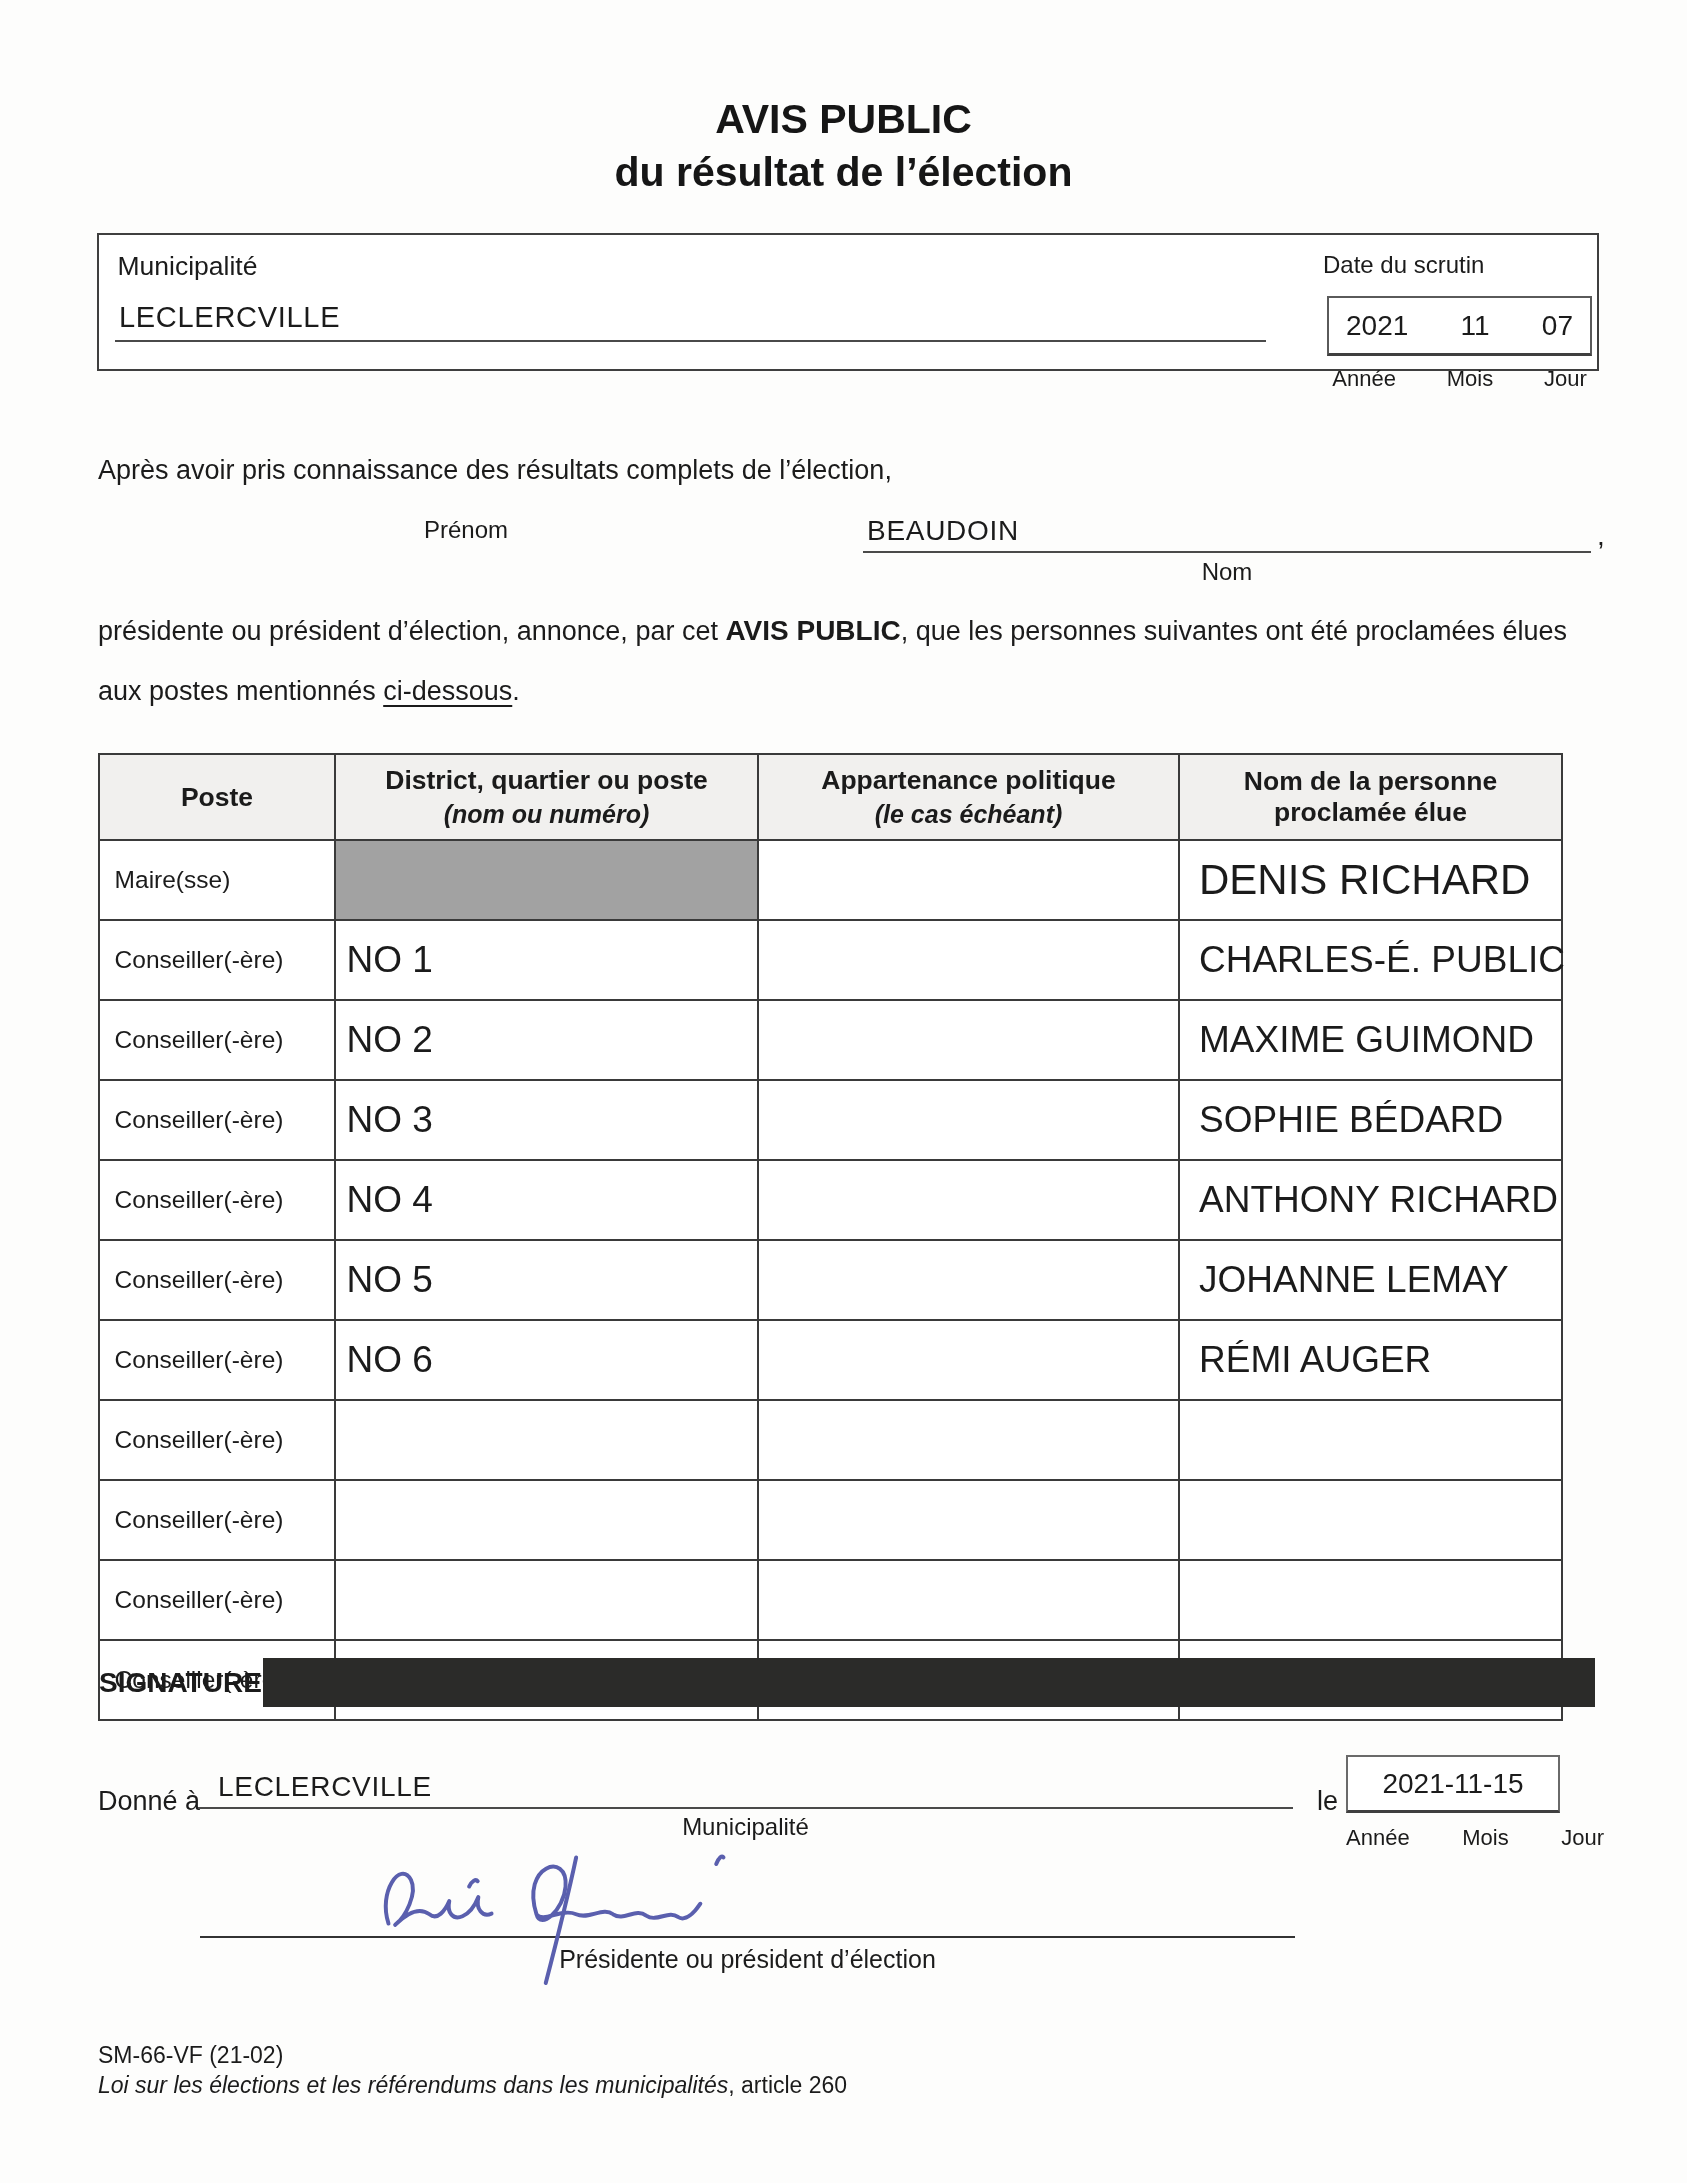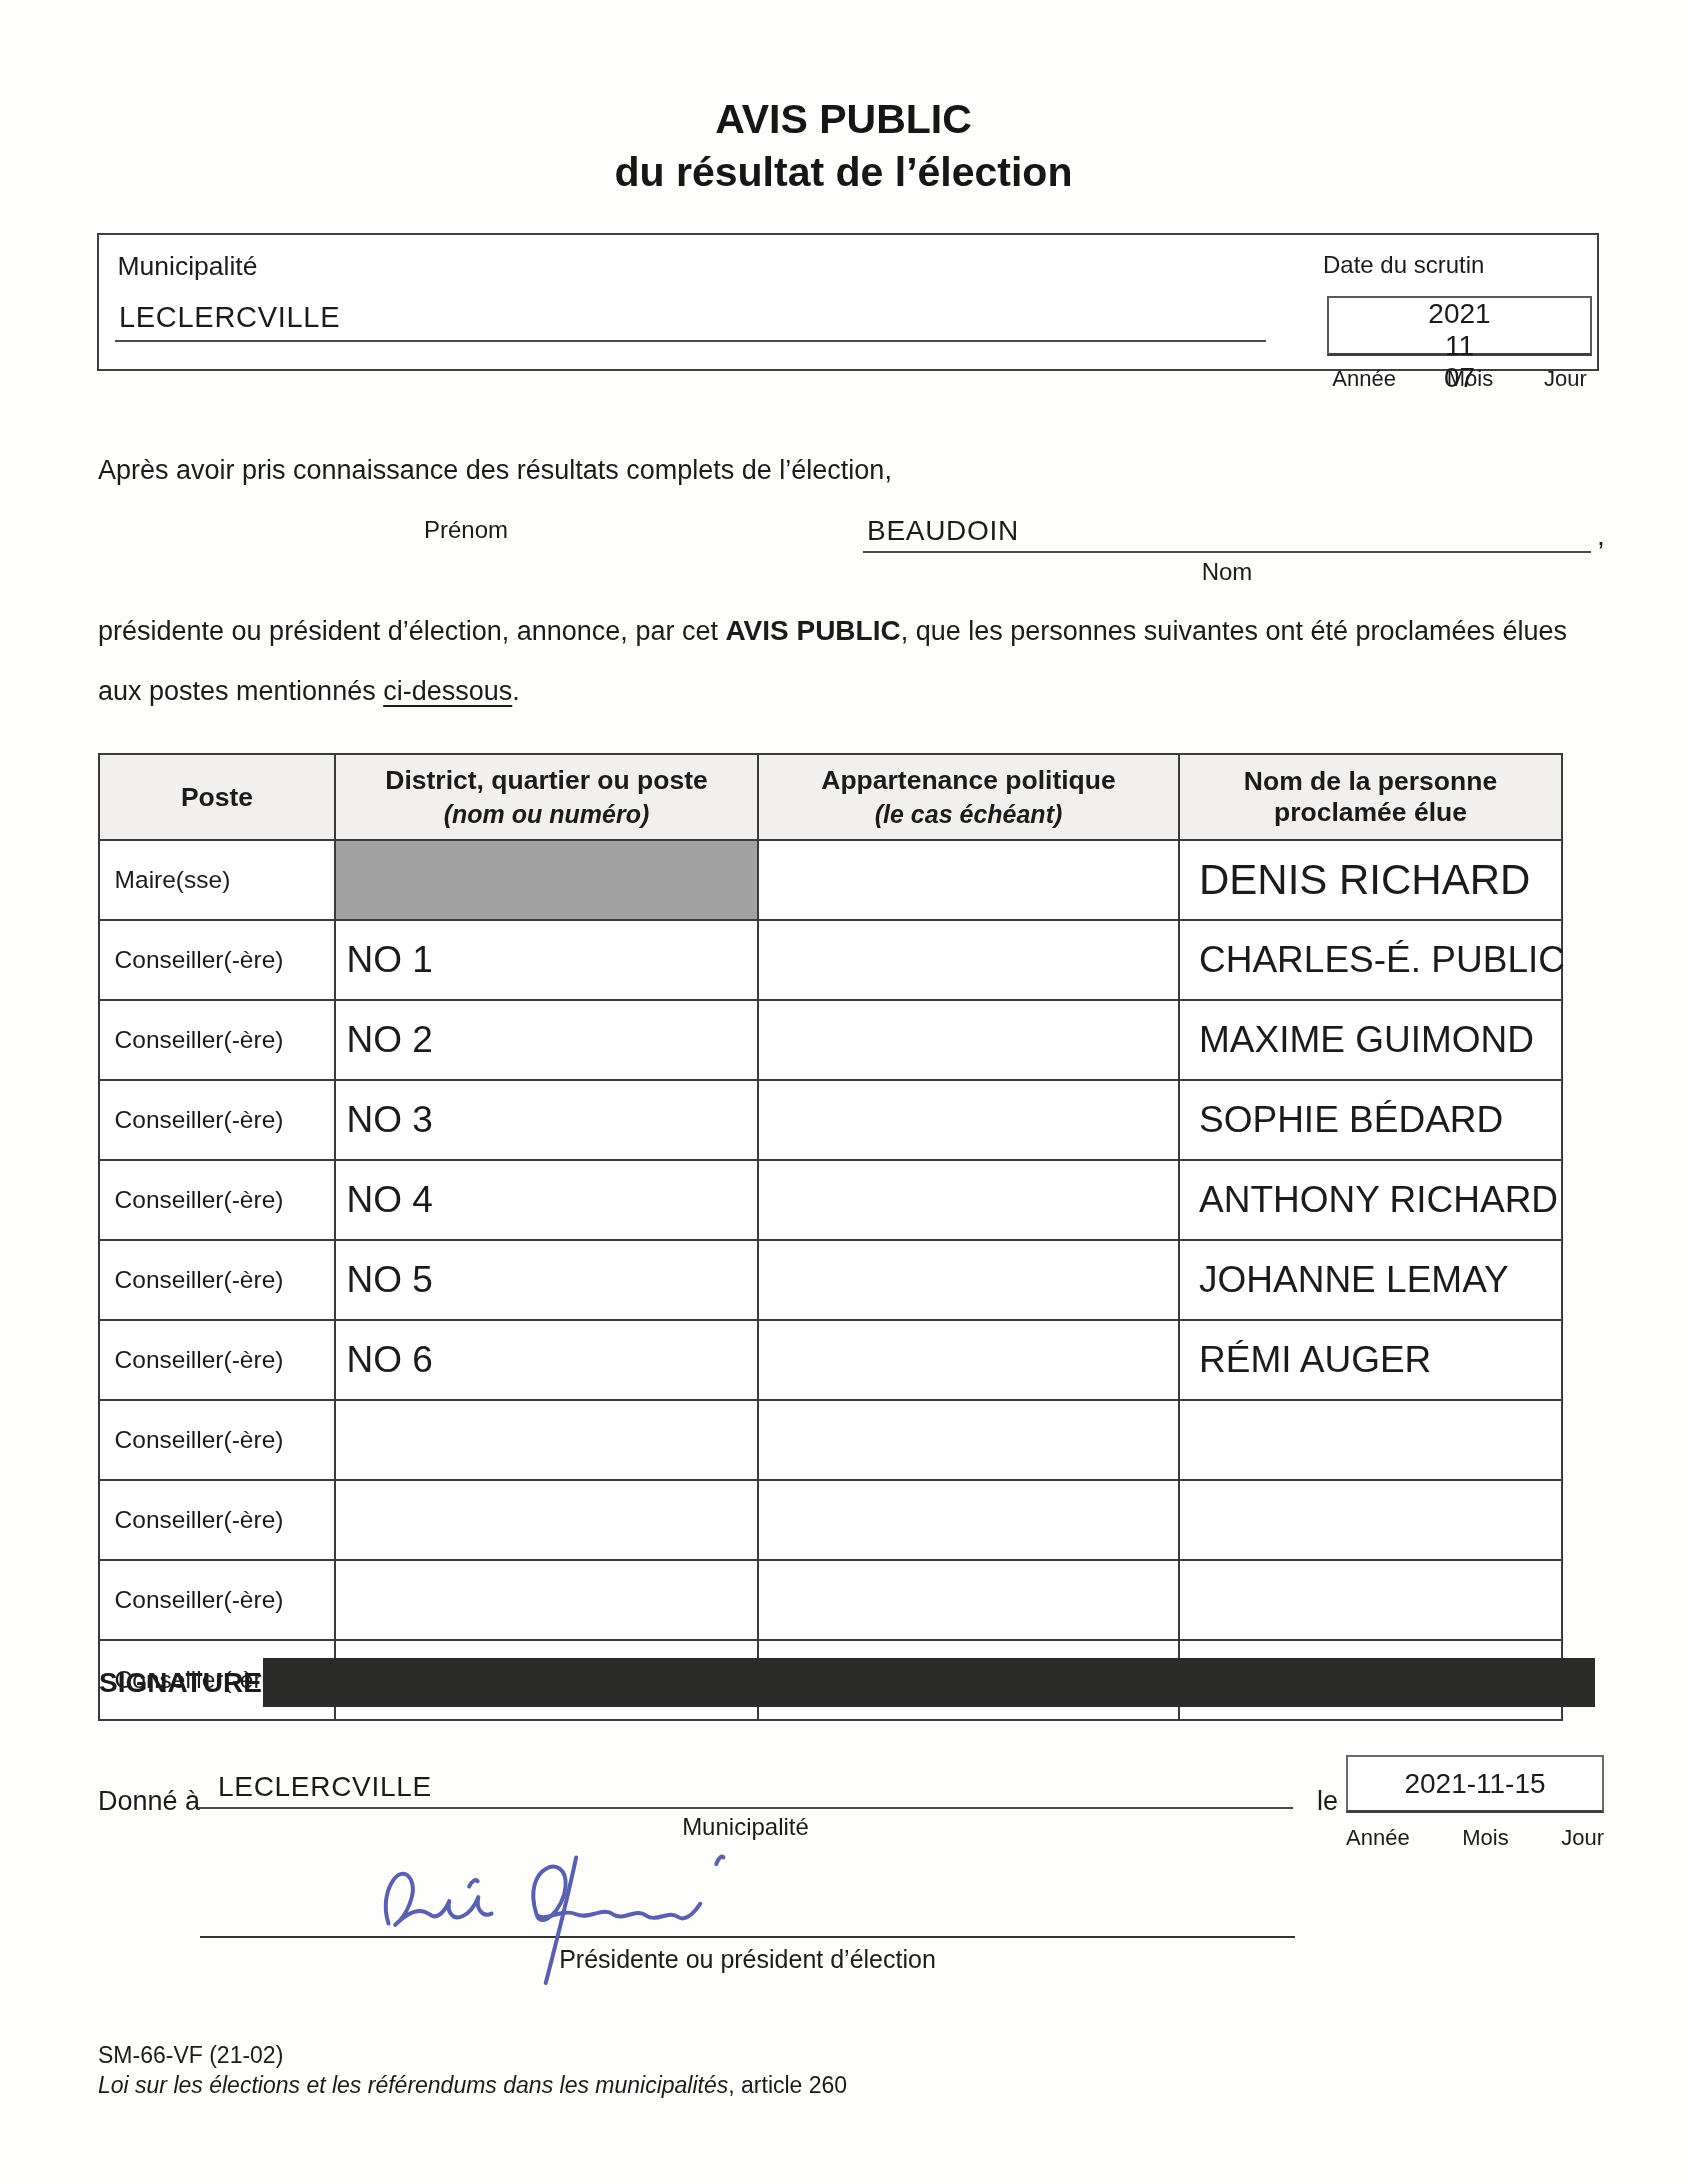--- a/index.html
+++ b/index.html
@@ -18,21 +18,21 @@
   
   .muni-box { position:absolute; left:97px; top:233px; width:1502px; height:138px;
               border:2.6px solid #3f3f3f; background:#fff; }
   .muni-label   { position:absolute; left:18.5px;  top:16px; font-size:26.5px; }
   .scrutin-label{ position:absolute; left:1224px; top:16px; font-size:24px; }
   .muni-value   { position:absolute; left:20px;  top:66px; font-size:29px; letter-spacing:0.7px; }
   .muni-underline { position:absolute; left:16px; top:105px; width:1151px; border-bottom:2.6px solid #4a4a4a; }
   .scrutin-box { position:absolute; left:1228px; top:61px; width:265px; height:60px;
                  border:2px solid #5a5a5a; border-bottom:3.3px solid #3f3f3f;
                  display:flex; align-items:center; justify-content:space-between;
-                 padding:0 17px; font-size:28px; background:#fff;flex-direction:column; }
+                 padding:0 17px; font-size:28px; background:#fff; }
   .scrutin-labels { position:absolute; left:1228px; top:131px; width:265px;
                     display:flex; justify-content:space-between; padding:0 5.3px; font-size:22px; }
 
   
   .opening { position:absolute; left:98px; top:455px; font-size:27px; }
   .field { position:absolute; }
   .field .fval { height:42px; font-size:28px; letter-spacing:0.7px; border-bottom:2.6px solid #4a4a4a;
                  display:flex; align-items:flex-end; padding:0 0 4px 4px; }
   .field .flabel { margin-top:5.3px; text-align:center; font-size:24px; }
   .f-prenom { left:97px;  top:511px; width:738px; }
@@ -65,21 +65,21 @@
   .sig-label { position:absolute; left:99px; top:1667px; font-size:28px; font-weight:700; }
   .sig-bar   { position:absolute; left:263px; top:1658px; width:1332px; height:49px;
                background:var(--redaction,#2b2b29); }
 
   
   .given-label { position:absolute; left:98px; top:1786px; font-size:27px; }
   .f-given-muni { left:198px; top:1761px; width:1095px; }
   .f-given-muni .fval { height:48px; border-bottom:2.6px solid #4a4a4a; padding-left:20px; }
   .f-given-muni .flabel { margin-top:4px; }
   .le-label { position:absolute; left:1317px; top:1786px; font-size:27px; }
-  .given-date-box { position:absolute; left:1346px; top:1755px; width:258px; height:58px;
+  .given-date-box { position:absolute; left:1346px; top:1755px; width:214px; height:58px;
                     border:2px solid #6a6a6a; border-bottom:3.3px solid #3f3f3f; background:#fff;
                     display:flex; align-items:center; justify-content:center; font-size:28px; }
   .given-date-labels { position:absolute; left:1346px; top:1825px; width:258px;
                        display:flex; justify-content:space-between; font-size:22px; }
 
   
   .sig-line { position:absolute; left:200px; top:1911px; width:1095px; height:26.5px;
               border-bottom:2.6px solid #333; }
   .role-label { position:absolute; left:200px; top:1945px; width:1095px; text-align:center; font-size:25px; }
   .sig-svg { position:absolute; left:370px; top:1823px; z-index:3; }

